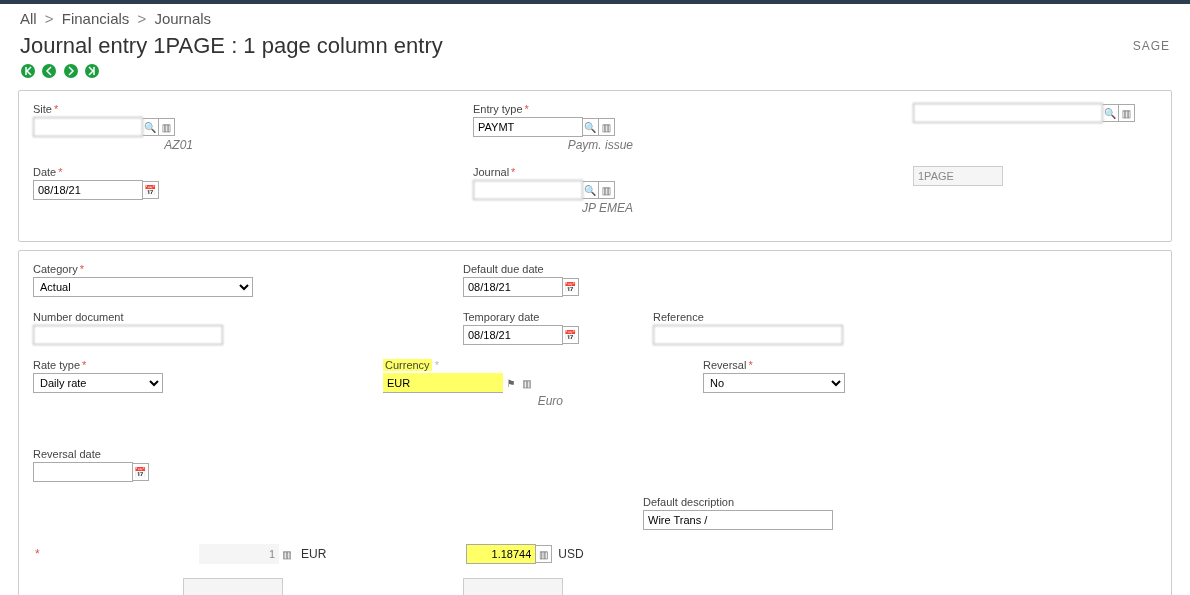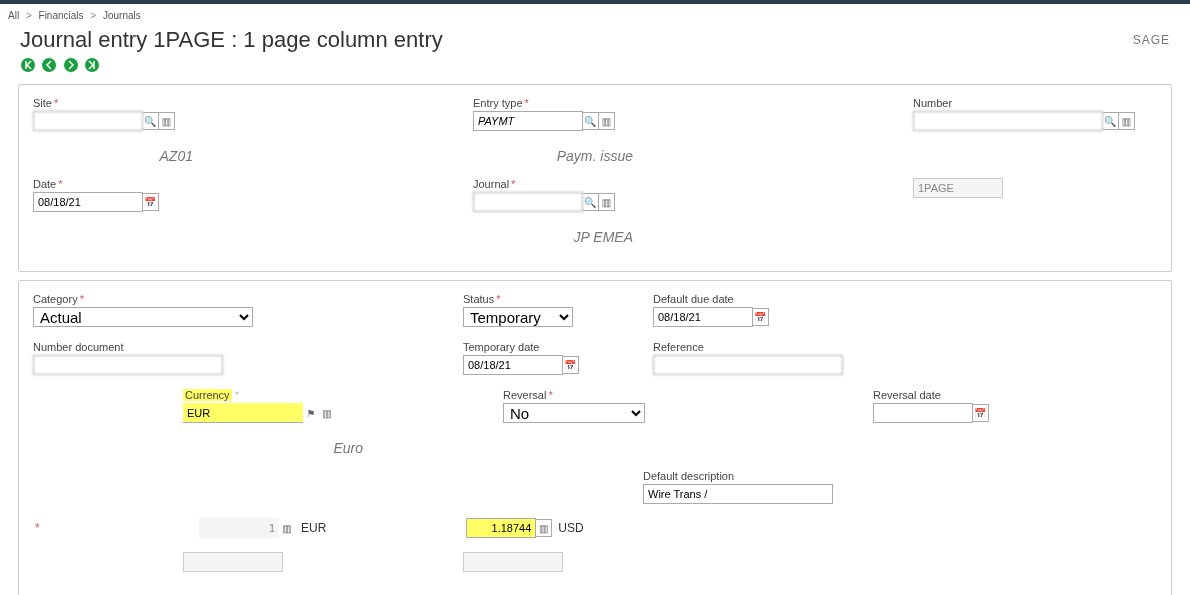--- a/index.html
+++ b/index.html
@@ -1,37 +1,37 @@
 <!DOCTYPE html>
 <html><head>
 <meta charset="utf-8">
 <style>
 * { box-sizing: border-box; margin: 0; padding: 0; }
 body { font-family: "Segoe UI", Arial, sans-serif; font-size: 12px; color: #333; background: #fff; }
 .topbar { background: #2c3e50; height: 4px; }
-.breadcrumb { padding: 6px 8px; font-size: 10px; color: #555; }
+.breadcrumb { padding: 6px 20px; font-size: 15px; color: #555; }
 .breadcrumb .sep { margin: 0 4px; color: #888; }
 .header-row { display: flex; justify-content: space-between; align-items: center; padding: 0 20px 4px; }
 .page-title { font-size: 22px; color: #333; font-weight: 400; }
 .brand { font-size: 12px; color: #777; letter-spacing: 1px; }
 .nav-icons { padding: 0 20px 8px; }
 .nav-icons svg { margin-right: 2px; cursor: pointer; }
 .panel { border: 1px solid #ccc; margin: 0 18px 8px; padding: 12px 14px; border-radius: 2px; }
 .form-row { display: flex; flex-wrap: wrap; gap: 40px; margin-bottom: 14px; }
 .field { display: flex; flex-direction: column; }
 .field-label { font-size: 11px; color: #444; margin-bottom: 2px; }
 .req { color: #d9534f; margin-left: 2px; }
 .input-wrap { display: flex; align-items: center; }
 .input { border: 1px solid #aaa; height: 20px; padding: 0 4px; font-size: 11px; background: #fff; }
 .input.ro { background: #f5f5f5; border-color: #ccc; color: #888; }
 .mini-icon { width: 16px; height: 18px; border: 1px solid #aaa; border-left: none; display: inline-flex; align-items: center; justify-content: center; font-size: 10px; color: #666; cursor: pointer; background:#fff; }
-.sub-label { font-size: 14px; color: #777; font-style: italic; text-align: right; margin-top: 17px; }
+.sub-label { font-size: 12px; color: #777; font-style: italic; text-align: right; margin-top: 1px; }
 .hl { background: #ffff66; }
 .hl-label { background: #ffff66; display:inline-block; padding: 0 2px; }
-.select { border:1px solid #aaa; height:20px; font-size:15px; background:#fff; padding:0 2px; }
+.select { border:1px solid #aaa; height:20px; font-size:11px; background:#fff; padding:0 2px; }
 .right-align input { text-align:right; }
 .blur-text { filter: blur(1.2px); color:#aaa; }
 </style>
 </head>
 <body>
 
 <div class="topbar"></div>
 
 <div class="breadcrumb">
   <span>All</span>
@@ -74,30 +74,29 @@
         <span class="mini-icon">🔍</span>
         <span class="mini-icon">▥</span>
       </div>
       <span class="sub-label">AZ01</span>
     </div>
     <div style="width:200px"></div>
 
     <div class="field" style="width:160px">
       <span class="field-label"><span>Entry type</span><span class="req">*</span></span>
       <div class="input-wrap">
-        <input class="input" style="width: 110px; font-style: italic;" value="PAYMT">
+        <input class="input" style="width: 110px;" value="PAYMT">
         <span class="mini-icon">🔍</span>
         <span class="mini-icon">▥</span>
       </div>
       <span class="sub-label">Paym. issue</span>
     </div>
     <div style="width:200px"></div>
 
     <div class="field" style="width:240px">
-      <span class="field-label">Number</span>
       <div class="input-wrap">
         <input class="input blur-text" style="width: 190px;" value="">
         <span class="mini-icon">🔍</span>
         <span class="mini-icon">▥</span>
       </div>
     </div>
   </div>
 
   <div class="form-row">
     <div class="field" style="width:160px">
@@ -131,26 +130,20 @@
 <div class="panel" style="padding-bottom:20px">
   <div class="form-row">
     <div class="field" style="width:230px">
       <span class="field-label"><span>Category</span><span class="req">*</span></span>
       <select class="select" style="width:220px">
         <option>Actual</option>
       </select>
     </div>
     <div style="width:120px"></div>
 
-    <div class="field" style="width:150px">
-      <span class="field-label"><span>Status</span><span class="req">*</span></span>
-      <select class="select" style="width:110px">
-        <option>Temporary</option>
-      </select>
-    </div>
 
     <div class="field" style="width:160px">
       <span class="field-label">Default due date</span>
       <div class="input-wrap">
         <input class="input" style="width: 100px;" value="08/18/21">
         <span class="mini-icon">📅</span>
       </div>
     </div>
   </div>
 
@@ -169,20 +162,26 @@
       </div>
     </div>
 
     <div class="field" style="width:220px">
       <span class="field-label">Reference</span>
       <input class="input blur-text" style="width: 190px;" value="">
     </div>
   </div>
 
   <div class="form-row">
+    <div class="field" style="width:160px">
+      <span class="field-label"><span>Rate type</span><span class="req">*</span></span>
+      <select class="select" style="width:130px">
+        <option>Daily rate</option>
+      </select>
+    </div>
     <div style="width:110px"></div>
 
     <div class="field" style="width:180px">
       <span class="field-label"><span class="hl-label">Currency</span> <span style="color:#bbb">*</span></span>
       <div class="input-wrap">
         <input class="input hl" style="width: 120px; border-top: none; border-right: none; border-left: none; border-image: initial; border-bottom: 1px solid rgb(170, 170, 170);" value="EUR">
         <span class="mini-icon" style="border:none">⚑</span>
         <span class="mini-icon" style="border:none">▥</span>
       </div>
       <span class="sub-label">Euro</span>

